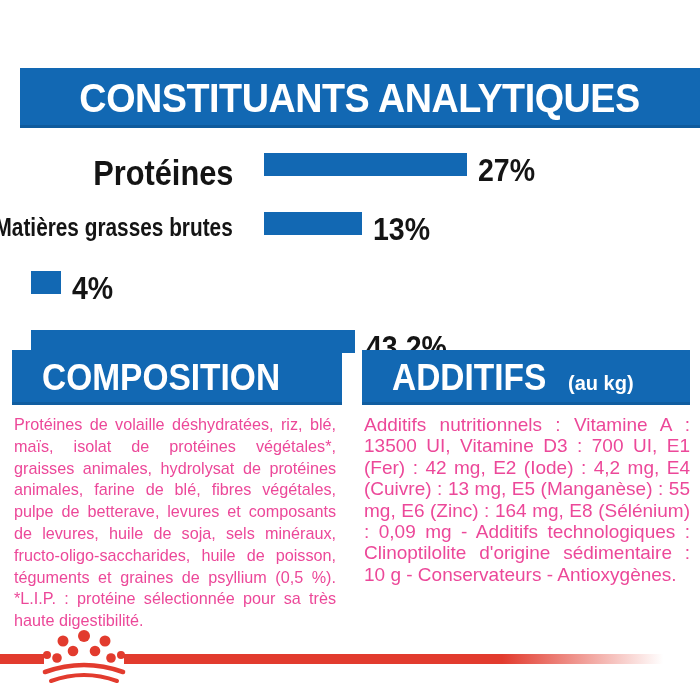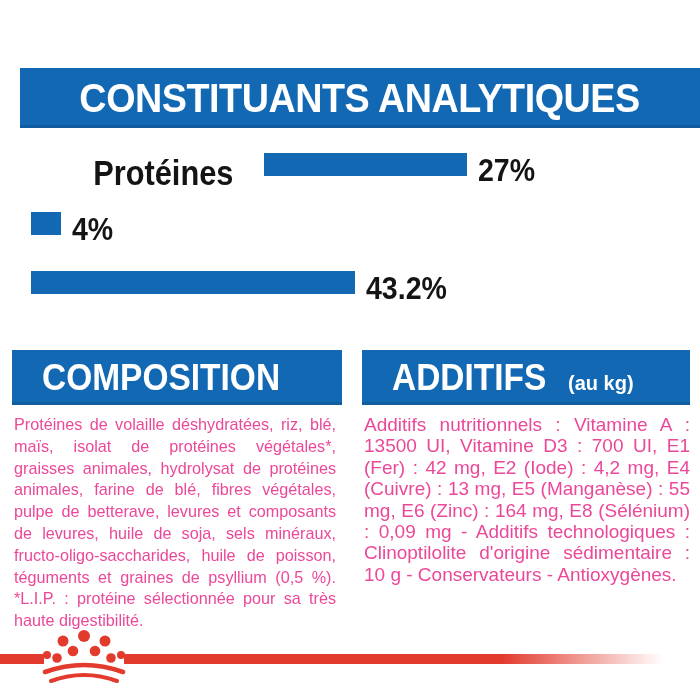--- a/index.html
+++ b/index.html
@@ -74,20 +74,27 @@
   </div>
 
   <div class="chart">
     <div class="chart-row row0">
       <div class="chart-label">
           <span>Protéines</span>
         </div>
       <div class="chart-bar" style="width: 203px; background: rgb(18, 104, 179);"></div>
       <div class="chart-value">27%</div>
     </div>
+    <div class="chart-row row1">
+      <div class="chart-label">
+          <span>Matières grasses brutes</span>
+        </div>
+      <div class="chart-bar" style="width: 98px; background: rgb(18, 104, 179);"></div>
+      <div class="chart-value">13%</div>
+    </div>
     <div class="chart-row row2">
       <div class="chart-bar" style="width: 30px; background: rgb(18, 104, 179);"></div>
       <div class="chart-value">4%</div>
     </div>
     <div class="chart-row row3">
       <div class="chart-bar" style="width: 324px; background: rgb(18, 104, 179);"></div>
       <div class="chart-value">43.2%</div>
     </div>
   </div>
 

